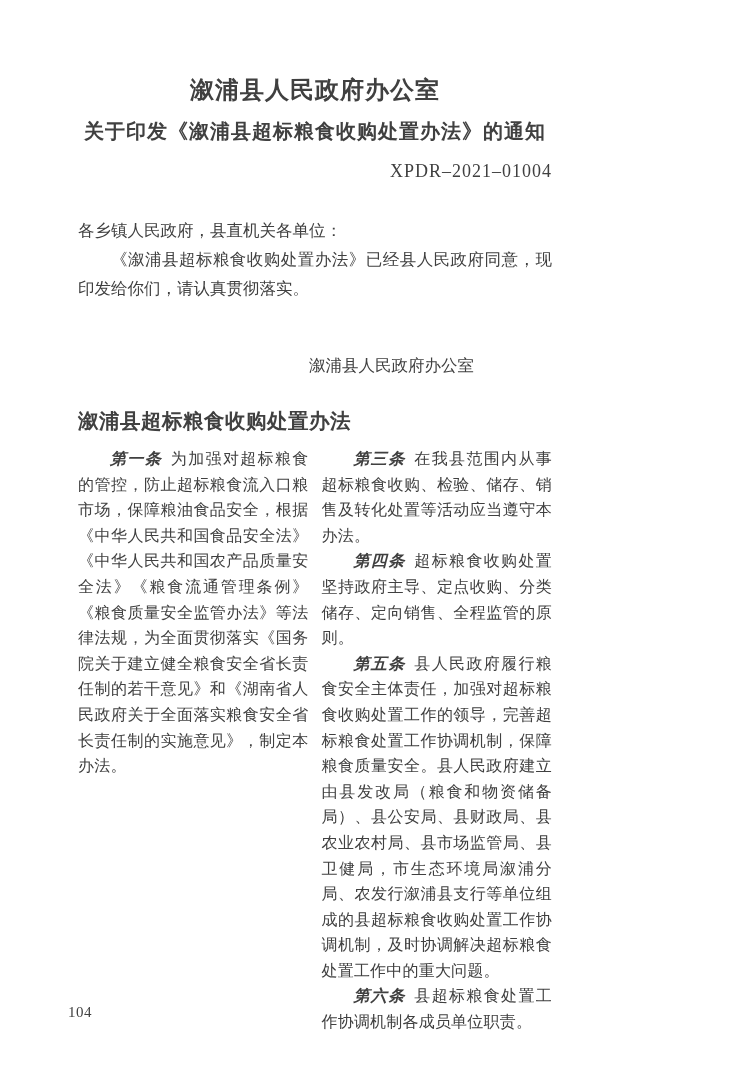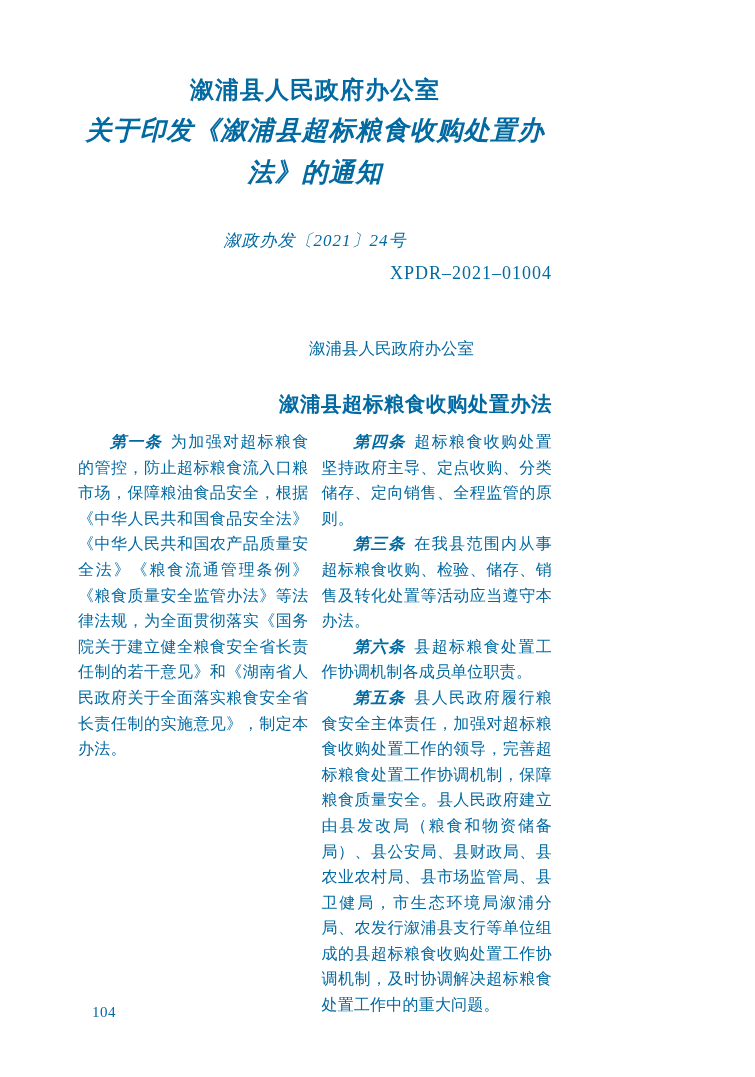--- a/index.html
+++ b/index.html
@@ -5,38 +5,37 @@
   html, body {
     margin: 0;
     padding: 0;
     background: #ffffff;
   }
   .sheet {
     position: relative;
     width: 629px;
     height: 1077px;
     background: #ffffff;
-    color: #0369a1;
+    color: #404040;
     font-family: "Liberation Serif", "DejaVu Serif", serif;
     box-sizing: border-box;
     padding: 70px 77px 0 78px;
     overflow: hidden;
   }
   .doc-title {
     margin: 0;
     text-align: center;
     font-size: 24px;
     font-weight: 700;
     letter-spacing: 1px;
     line-height: 40px;
   }
   .doc-title.second {
-    font-size: 26px;
+    font-size: 20px;
     line-height: 42px;
-    font-style: italic;
   }
   .doc-number {
     margin-top: 34px;
     text-align: center;
     font-size: 17px;
     font-style: italic;
     letter-spacing: 1px;
     line-height: 26px;
   }
   .doc-code {
@@ -59,21 +58,21 @@
     margin-left: auto;
     margin-right: 78px;
     width: -moz-fit-content;
     width: fit-content;
     text-align: center;
     font-size: 16.5px;
     line-height: 33px;
   }
   .measure-title {
     margin: 24px 0 0 0;
-    text-align: right;
+    text-align: left;
     font-size: 20.5px;
     font-weight: 700;
     letter-spacing: 0.5px;
     line-height: 30px;
   }
   .columns {
     margin-top: 10px;
     display: flex;
     gap: 13px;
   }
@@ -90,51 +89,54 @@
   }
   .col p.cont { text-indent: 0; }
   .term:not(:empty) {
     font-weight: 700;
     font-style: italic;
     margin-right: 0.55em;
     font-family: Liberation Serif, serif;
   }
   .page-number {
     position: absolute;
-    left: 92px;
+    left: 68px;
     top: 1004px;
     font-size: 15px;
     letter-spacing: 0.5px;
   }
 </style>
 </head>
 <body>
 
 <div class="sheet">
 
   <h1 class="doc-title">溆浦县人民政府办公室</h1>
   <h1 class="doc-title second">关于印发《溆浦县超标粮食收购处置办法》的通知</h1>
 
-  <div class="doc-number">溆政办发〔2021〕24号</div>
   <div class="doc-code">XPDR–2021–01004</div>
 
+  <div class="notice-block">
+    <p>各乡镇人民政府，县直机关各单位：</p>
+    <p class="notice-body">《溆浦县超标粮食收购处置办法》已经县人民政府同意，现印发给你们，请认真贯彻落实。</p>
+  </div>
 
   <div class="signature">
     <div>溆浦县人民政府办公室</div>
   </div>
 
   <h2 class="measure-title">溆浦县超标粮食收购处置办法</h2>
 
   <div class="columns">
     <div class="col">
       <p><span class="term">第一条</span><span>为加强对超标粮食的管控，防止超标粮食流入口粮市场，保障粮油食品安全，根据《中华人民共和国食品安全法》《中华人民共和国农产品质量安全法》《粮食流通管理条例》《粮食质量安全监管办法》等法律法规，为全面贯彻落实《国务院关于建立健全粮食安全省长责任制的若干意见》和《湖南省人民政府关于全面落实粮食安全省长责任制的实施意见》，制定本办法。</span></p>
     </div>
     <div class="col">
+      <p><span class="term">第三条</span><span>在我县范围内从事超标粮食收购、检验、储存、销售及转化处置等活动应当遵守本办法。</span></p>
       <p><span class="term">第四条</span><span>超标粮食收购处置坚持政府主导、定点收购、分类储存、定向销售、全程监管的原则。</span></p>
-      <p><span class="term">第三条</span><span>在我县范围内从事超标粮食收购、检验、储存、销售及转化处置等活动应当遵守本办法。</span></p>
+      <p><span class="term">第五条</span><span>县人民政府履行粮食安全主体责任，加强对超标粮食收购处置工作的领导，完善超标粮食处置工作协调机制，保障粮食质量安全。县人民政府建立由县发改局（粮食和物资储备局）、县公安局、县财政局、县农业农村局、县市场监管局、县卫健局，市生态环境局溆浦分局、农发行溆浦县支行等单位组成的县超标粮食收购处置工作协调机制，及时协调解决超标粮食处置工作中的重大问题。</span></p>
       <p><span class="term">第六条</span><span>县超标粮食处置工作协调机制各成员单位职责。</span></p>
-      <p><span class="term">第五条</span><span>县人民政府履行粮食安全主体责任，加强对超标粮食收购处置工作的领导，完善超标粮食处置工作协调机制，保障粮食质量安全。县人民政府建立由县发改局（粮食和物资储备局）、县公安局、县财政局、县农业农村局、县市场监管局、县卫健局，市生态环境局溆浦分局、农发行溆浦县支行等单位组成的县超标粮食收购处置工作协调机制，及时协调解决超标粮食处置工作中的重大问题。</span></p>
     </div>
   </div>
 
   <div class="page-number">104</div>
 
 </div>
 
 </body></html>

